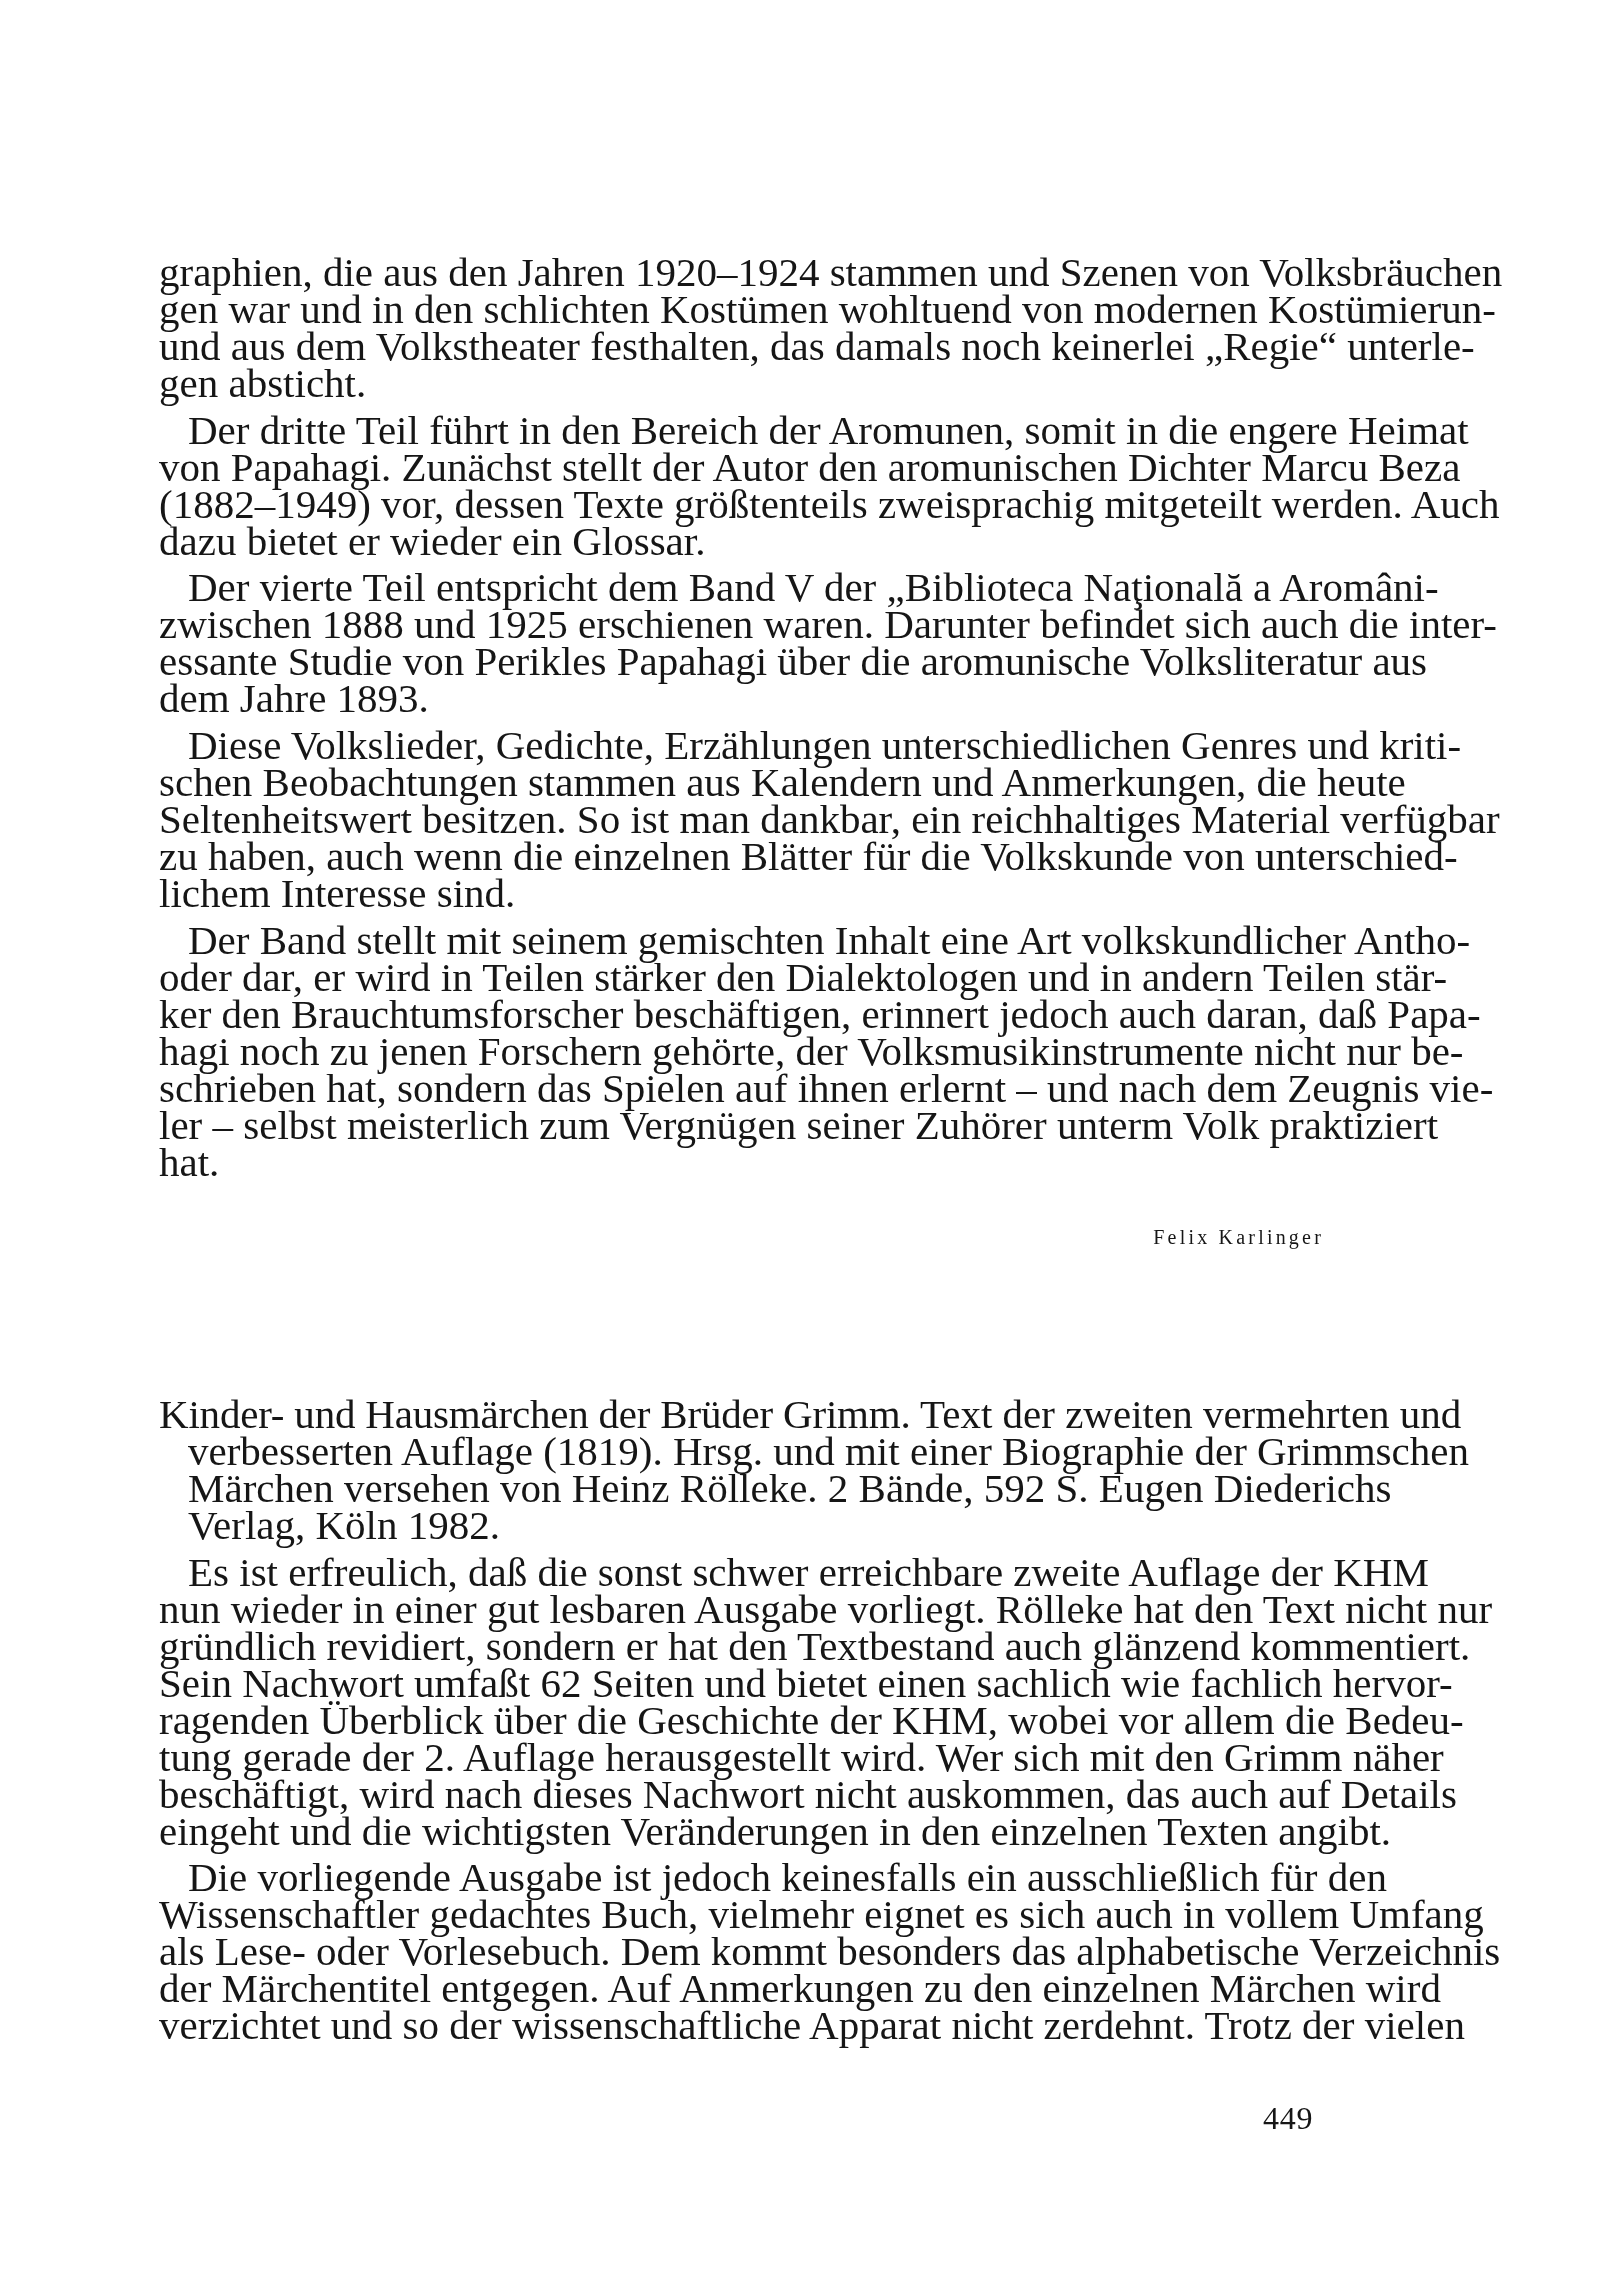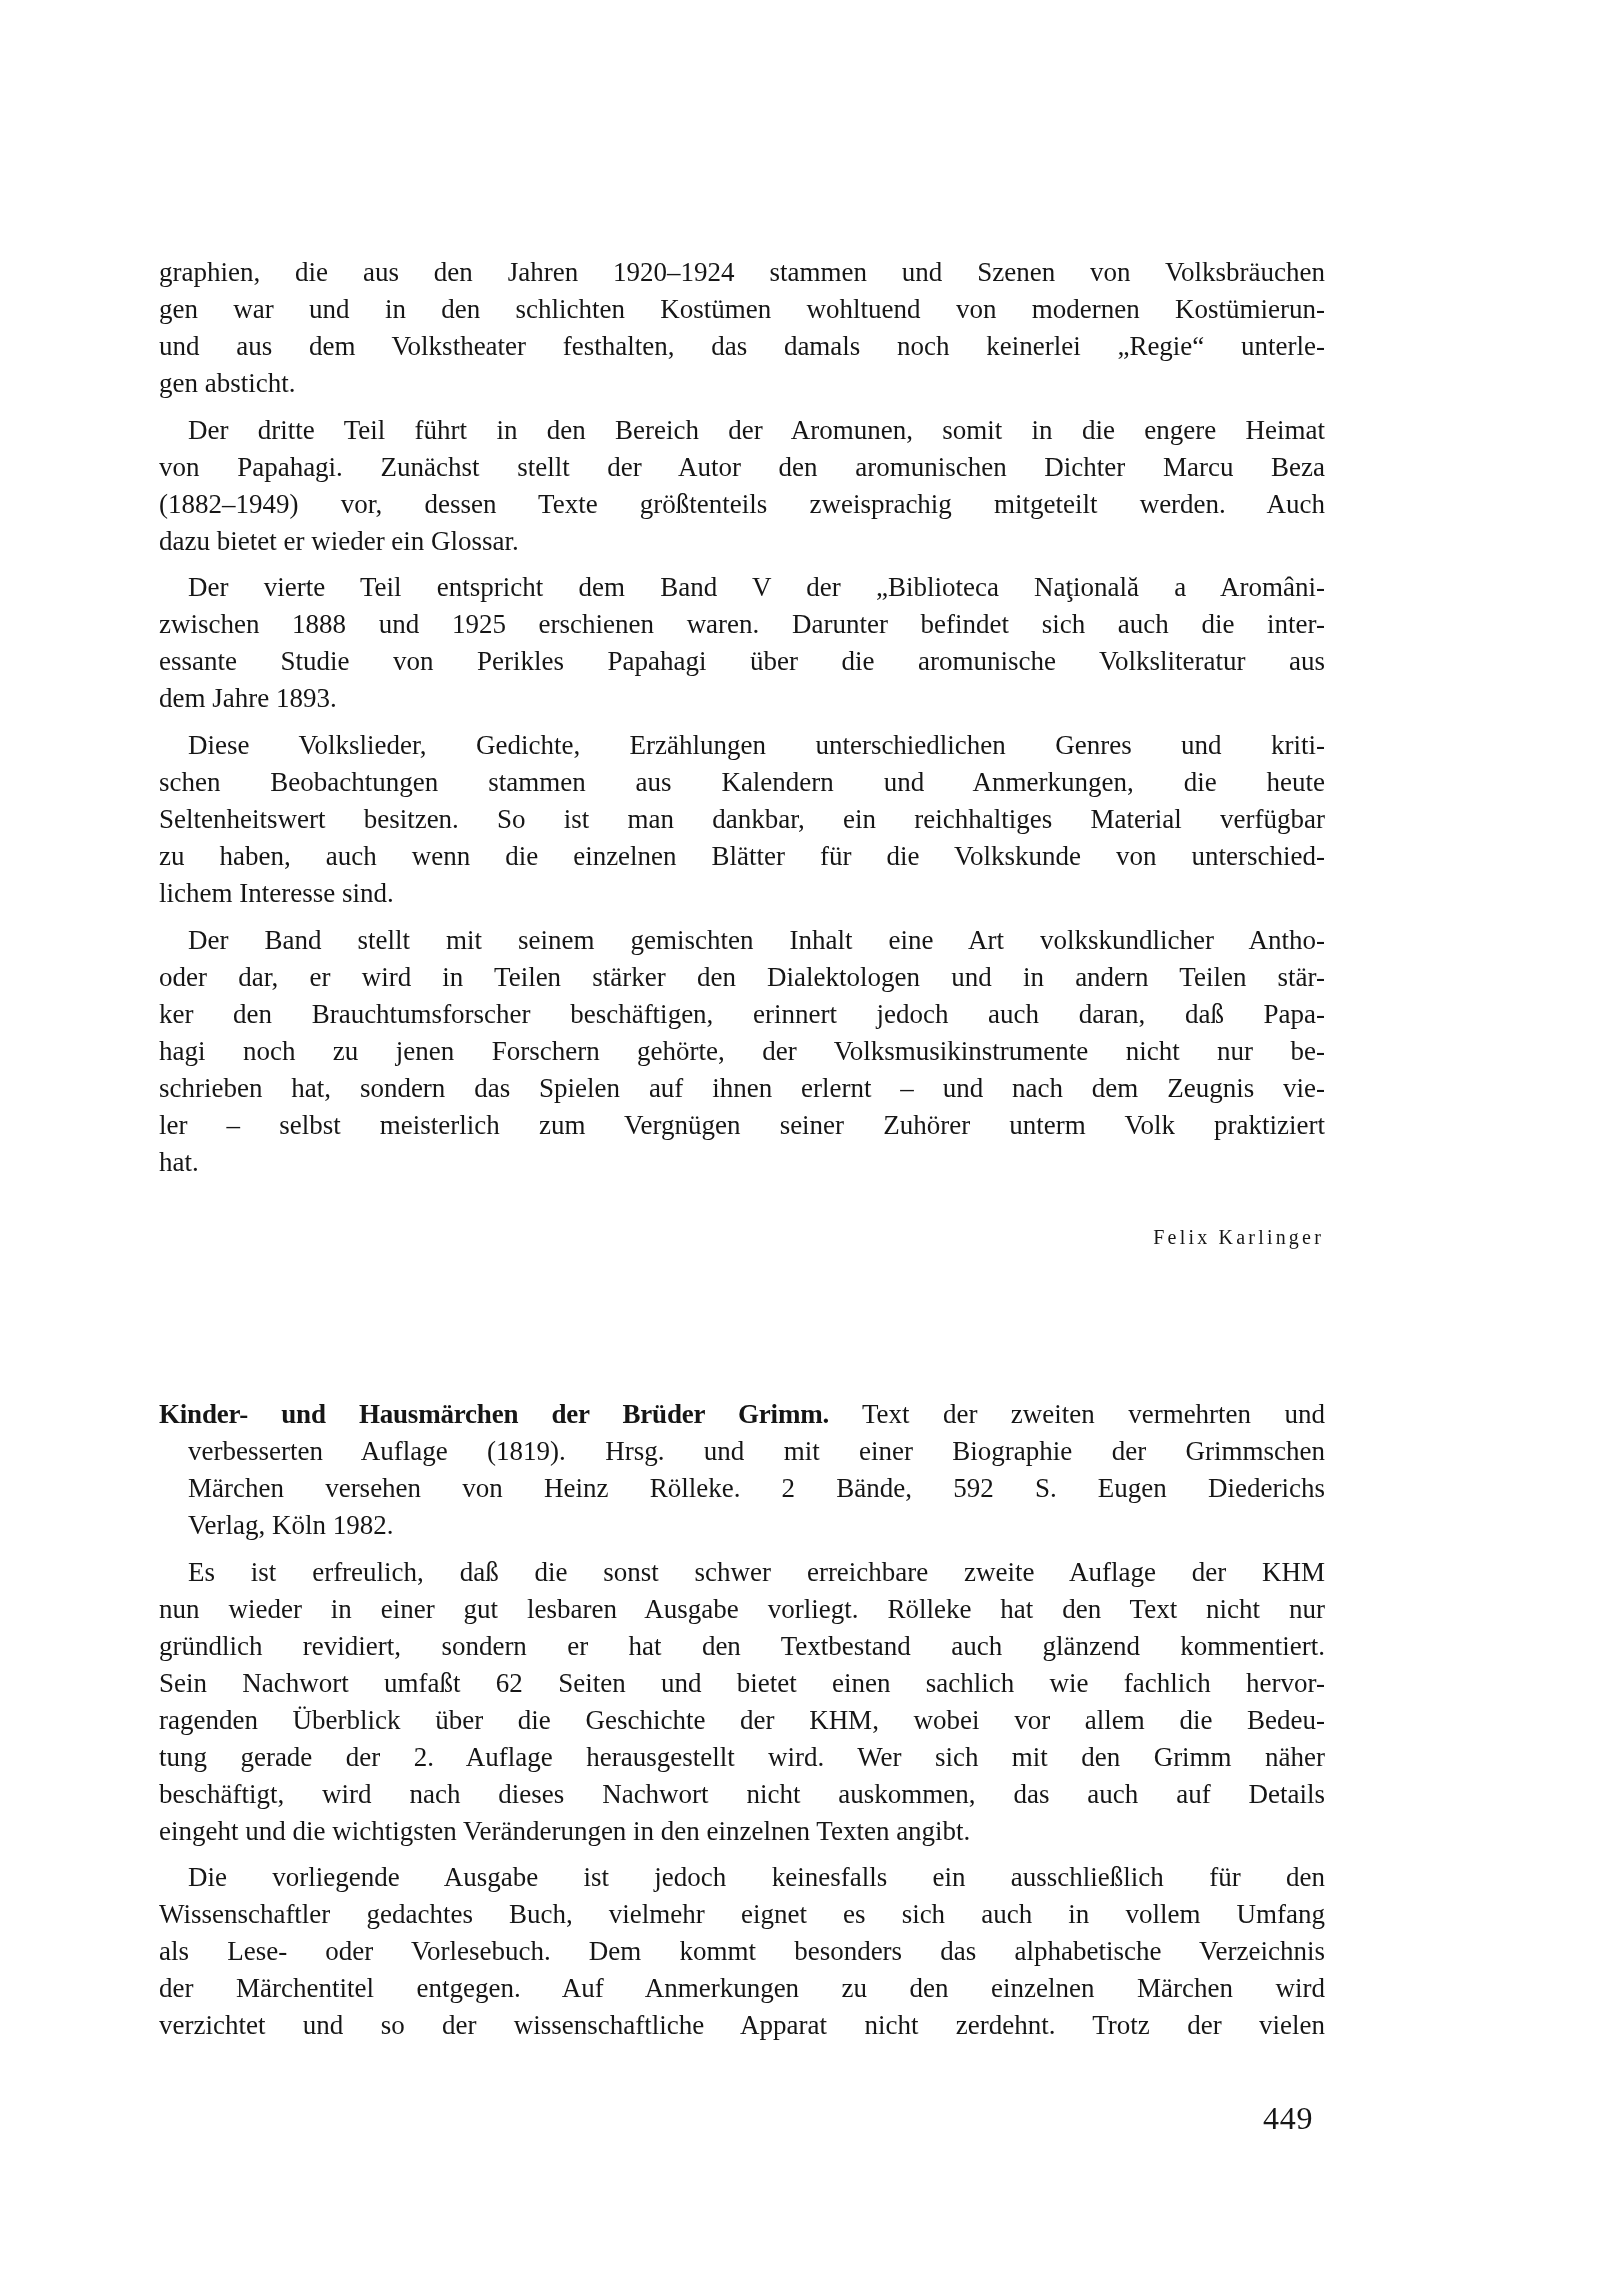--- a/index.html
+++ b/index.html
@@ -12,21 +12,21 @@
       height: 2284px;
       position: relative;
       overflow: hidden;
       font-family: "Liberation Serif", "DejaVu Serif", serif;
       color: #161616;
     }
     .page-text {
       position: absolute;
       left: 159px;
       width: 1166px;
-      font-size: 27px;
+      font-size: 41px;
       line-height: 37px;
     }
     .line {
       display: block;
       white-space: nowrap;
       text-align: justify;
       text-align-last: justify;
       height: 37px;
       overflow: visible;
     }
@@ -39,21 +39,21 @@
     .indent-first .line:first-child {
       padding-left: 29px;
     }
     .hanging .line {
       padding-left: 29px;
     }
     .hanging .line:first-child {
       padding-left: 0;
     }
     .bold {
-      font-weight: bold;
+      font-weight: normal;
       letter-spacing: -0.2px;
     }
     .signature {
       position: absolute;
       right: 295px;
       top: 1219px;
       font-size: 20px;
       letter-spacing: 3.2px;
       line-height: 36px;
     }

